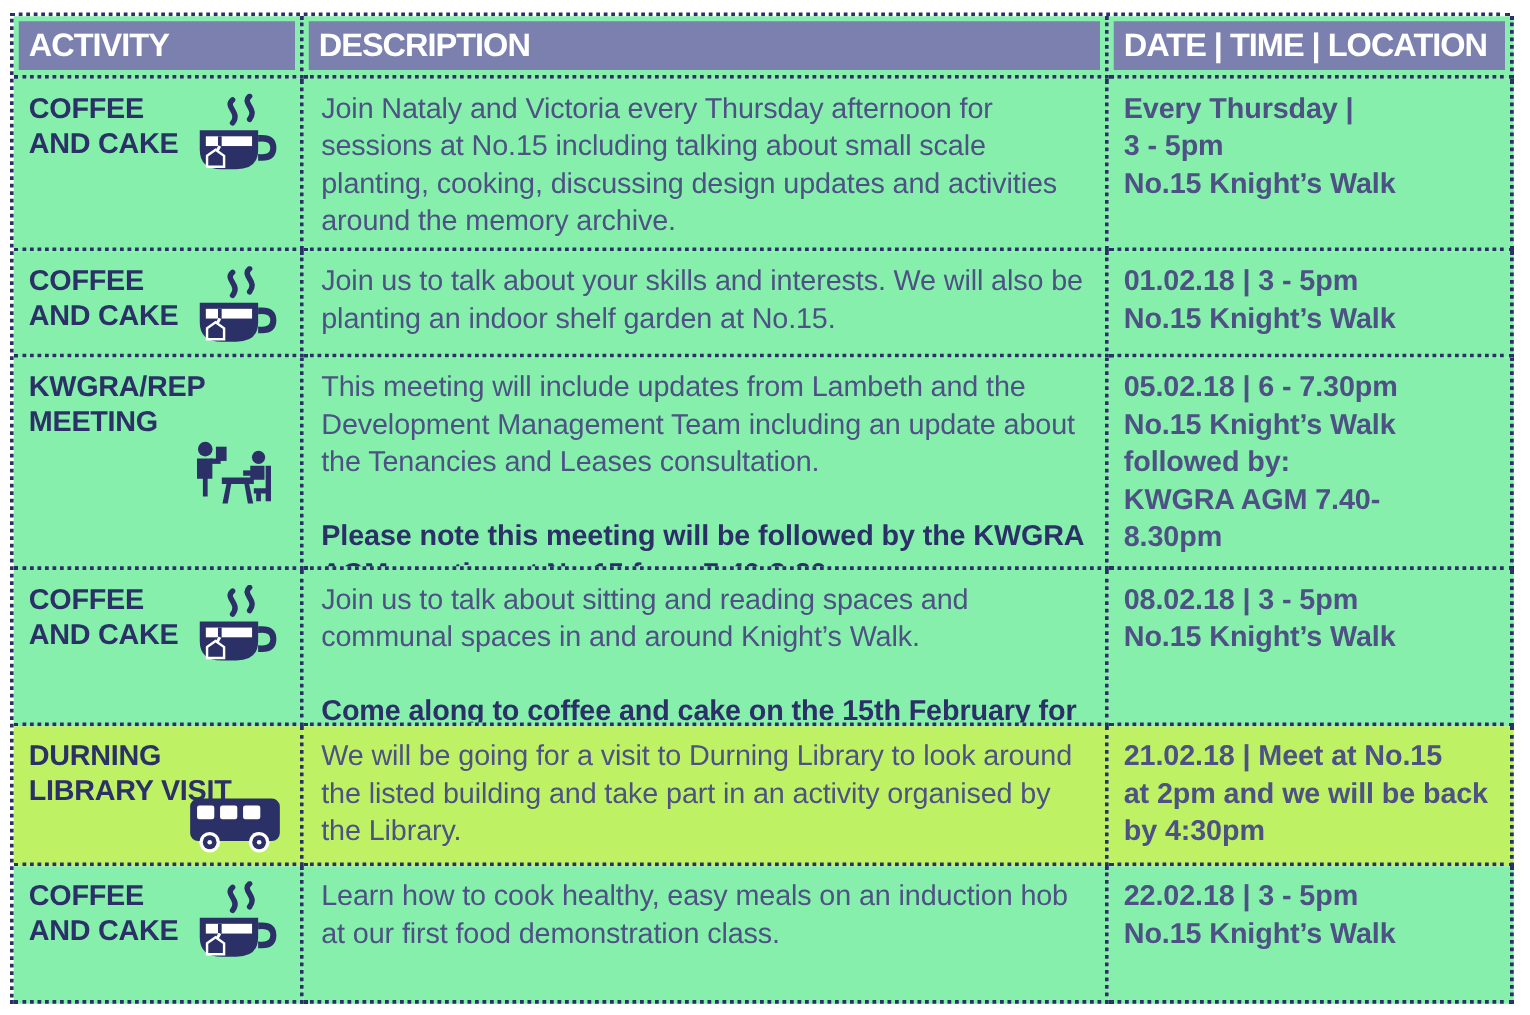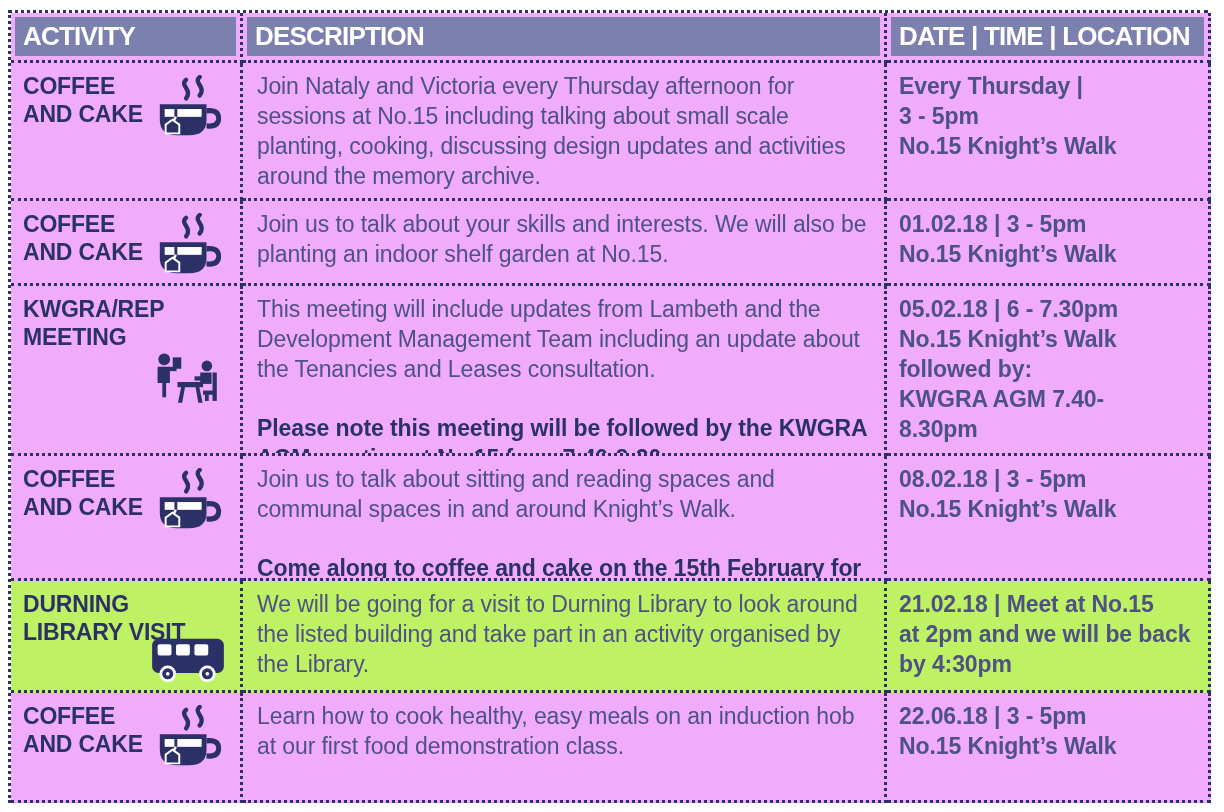--- a/index.html
+++ b/index.html
@@ -10,21 +10,21 @@
     grid-template-columns:232px 644px 324px;
     grid-template-rows:50px 138px 85px 170px 125px 112px 110px;
     border-top:3px dotted #2b3166;
     border-left:3px dotted #2b3166;
     background:#fff;
   }
   .cell{
     box-sizing:border-box;
     border-right:3px dotted #2b3166;
     border-bottom:3px dotted #2b3166;
-    background:#f0abfc;
+    background:#86efac;
     position:relative;
     overflow:hidden;
   }
   .cell.hl{background:#bef264;}
   
   .hdr{padding:4px;}
   .hdr-inner{
     box-sizing:border-box; height:100%; width:100%;
     background:#7b80ae; color:#ffffff;
     display:flex; align-items:center;
@@ -235,17 +235,17 @@
       </svg>
 
     </div>
   </div>
   <div class="cell desc-cell r5">
     <div class="desc">
           <div class="seg">Learn how to cook healthy, easy meals on an induction hob at our first food demonstration class.</div>
         </div>
   </div>
   <div class="cell dt-cell r5">
-    <div class="dt">22.06.18 | 3 - 5pm
+    <div class="dt">22.02.18 | 3 - 5pm
 No.15 Knight’s Walk</div>
   </div>
 </div>
 </div>
 
 </body></html>

